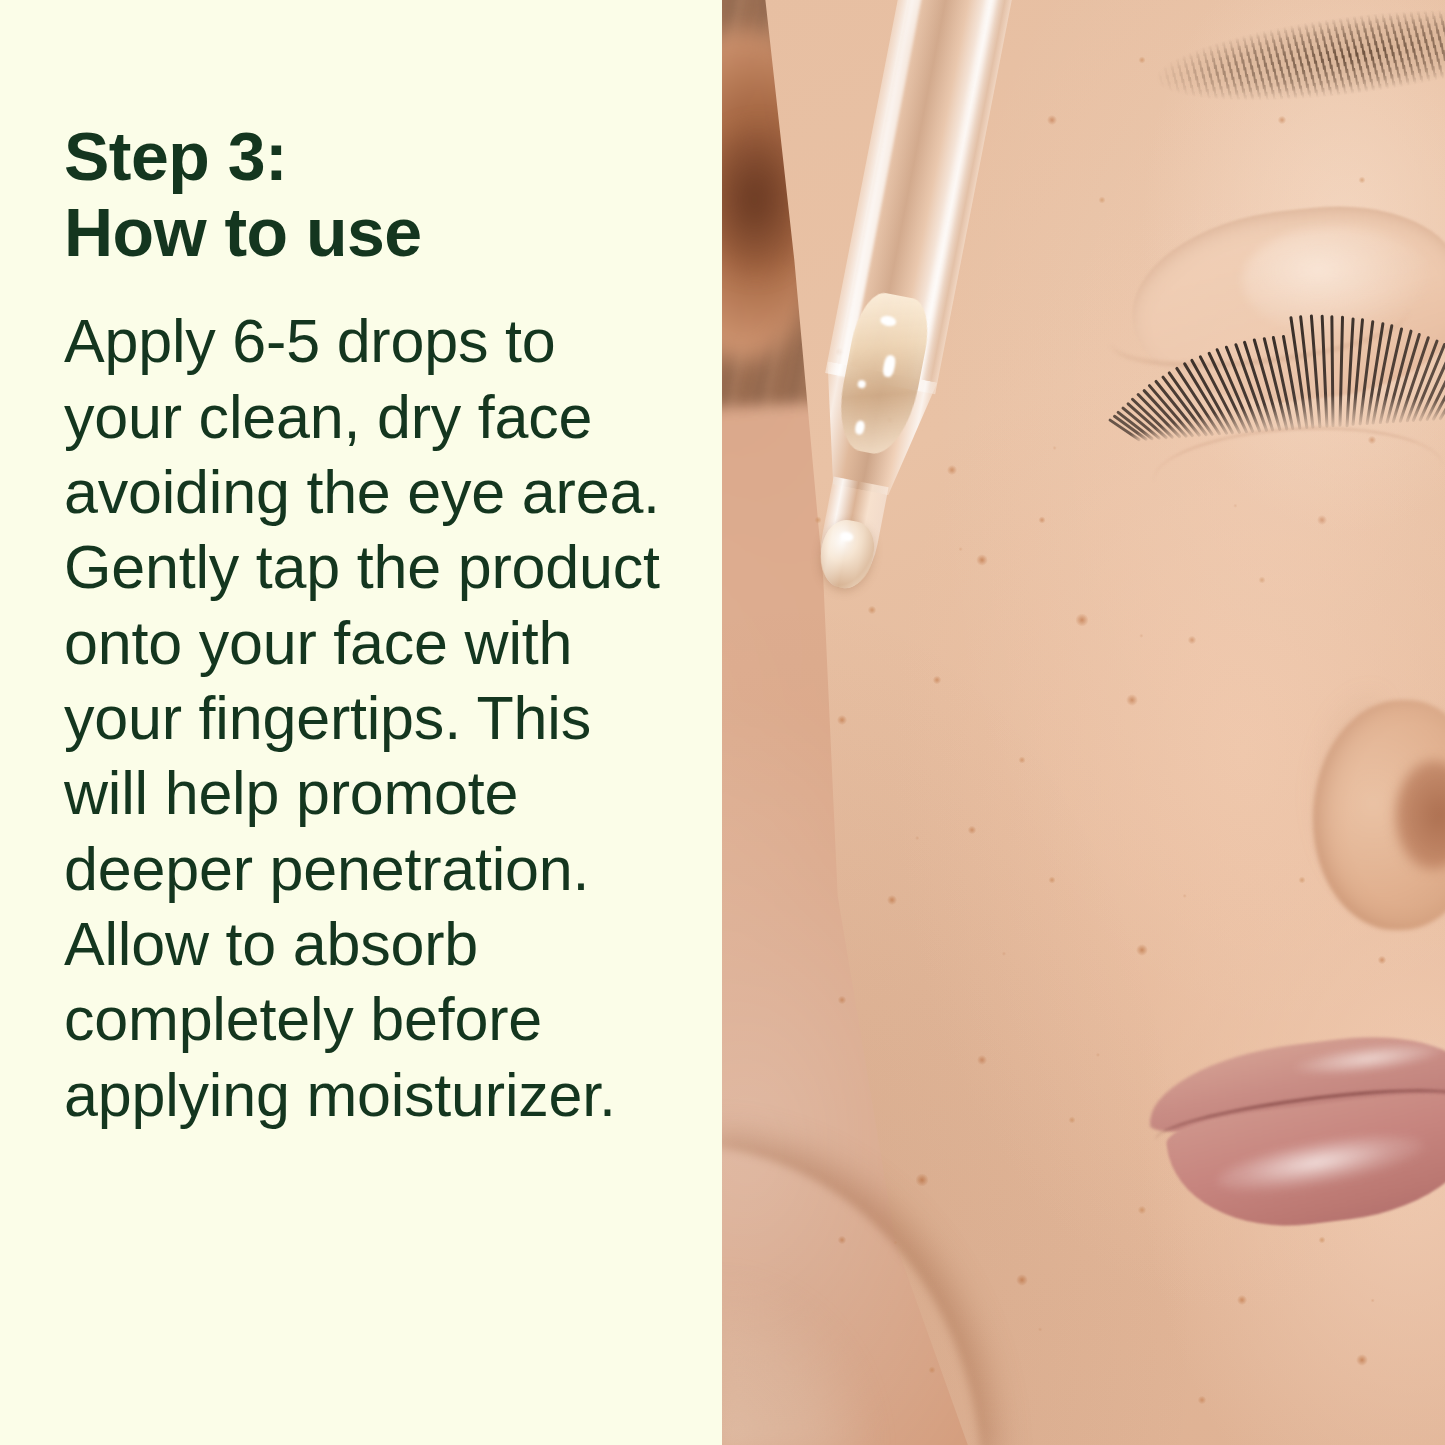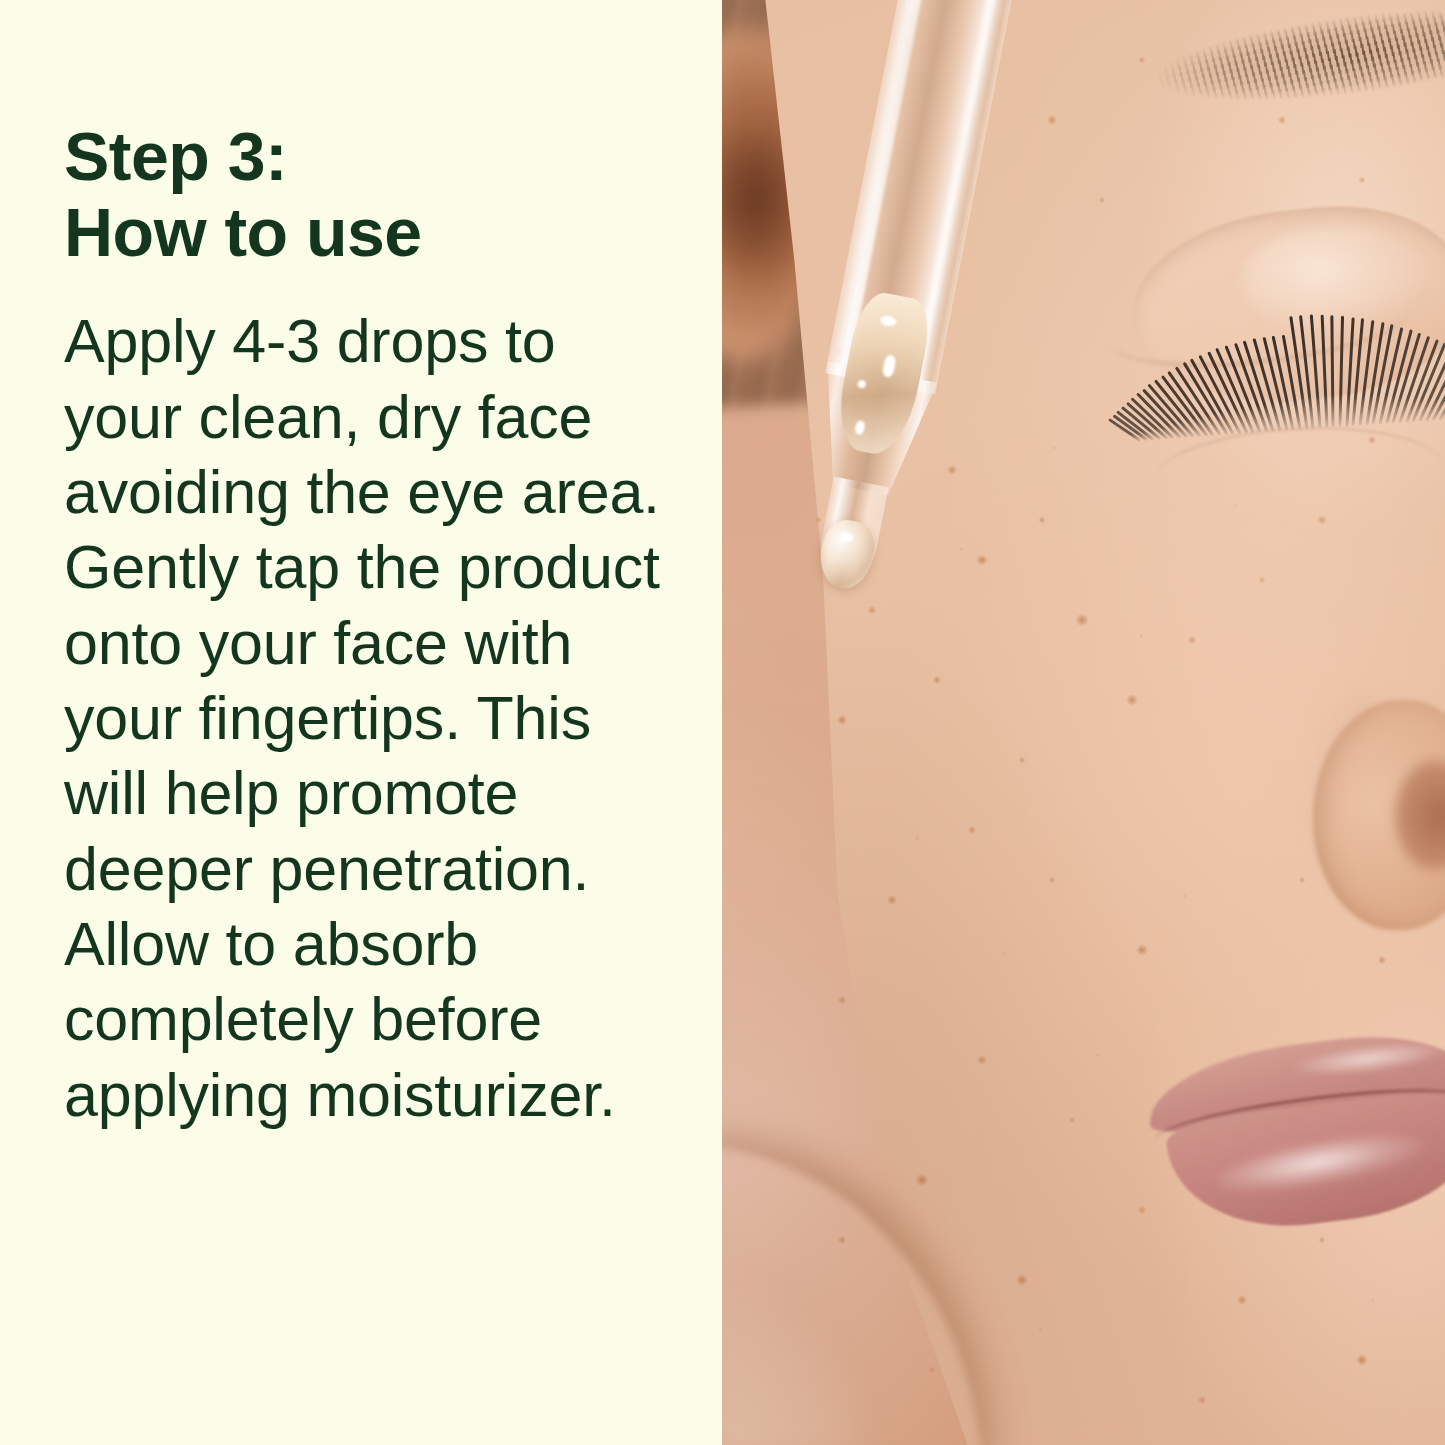--- a/index.html
+++ b/index.html
@@ -477,21 +477,21 @@
   }
 </style>
 </head>
 <body>
 
 <div id="stage">
 
   <section class="text-panel">
     <h1 class="step-heading">Step 3:
 How to use</h1>
-    <p class="body-copy">Apply 4-3 drops to your clean, dry face avoiding the eye area. Gently tap the product onto your face with your fingertips. This will help promote deeper penetration. Allow to absorb completely before applying moisturizer.</p>
+    <p class="body-copy">Apply 6-5 drops to your clean, dry face avoiding the eye area. Gently tap the product onto your face with your fingertips. This will help promote deeper penetration. Allow to absorb completely before applying moisturizer.</p>
   </section>
 
   <section class="photo-panel">
     <div class="photo-stack">
 
       <div class="bg-blur"></div>
       <div class="hair"></div>
       <div class="hair-2"></div>
       <div class="ear"></div>
       <div class="ear-shadow"></div>

